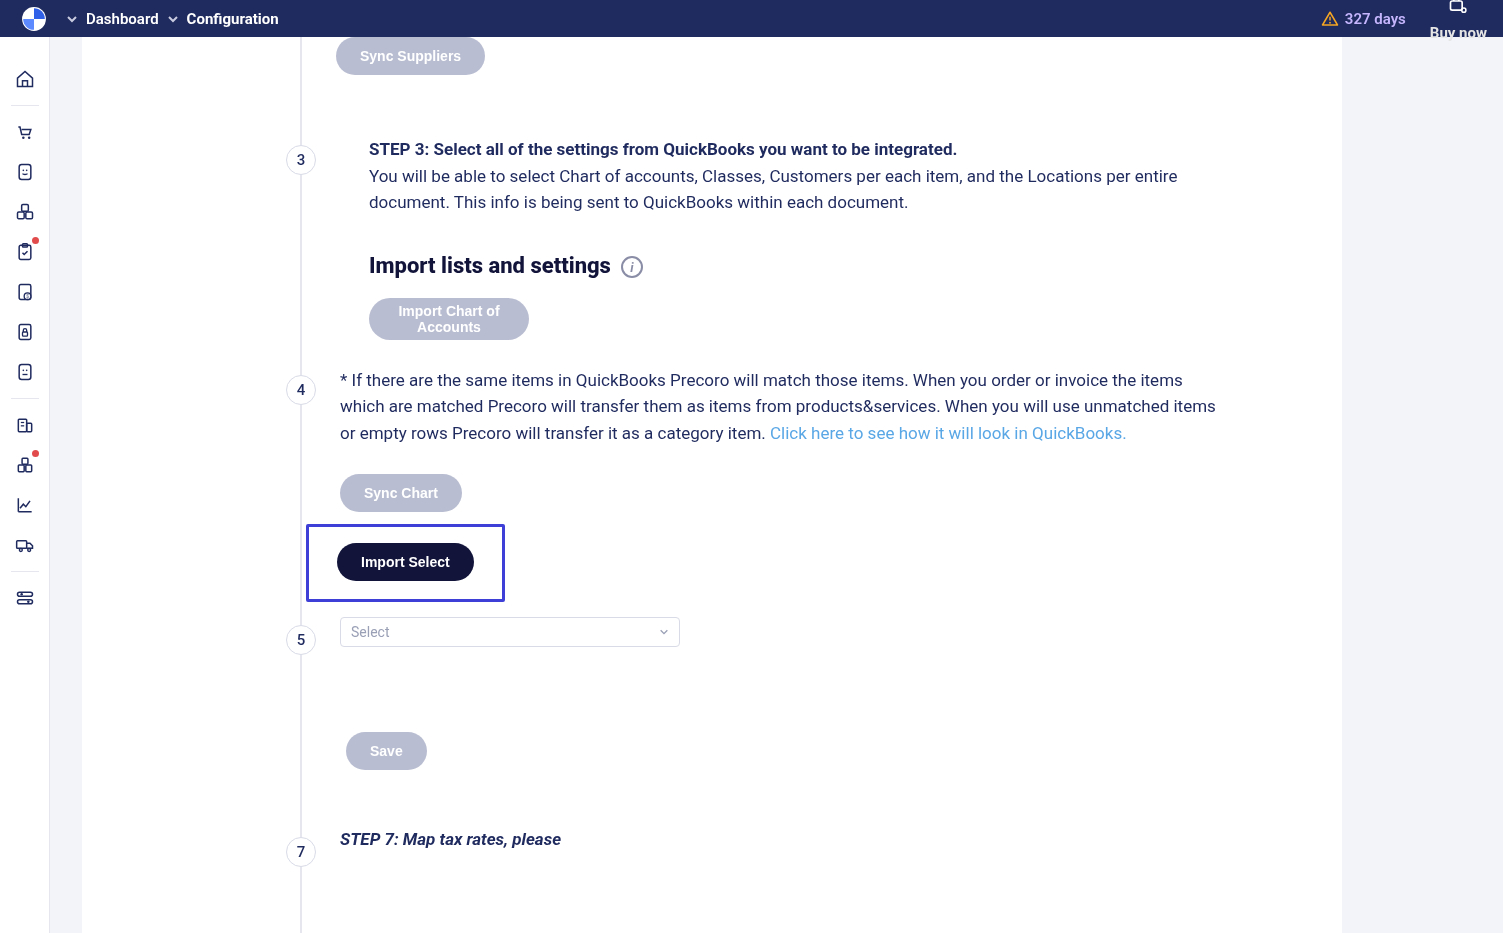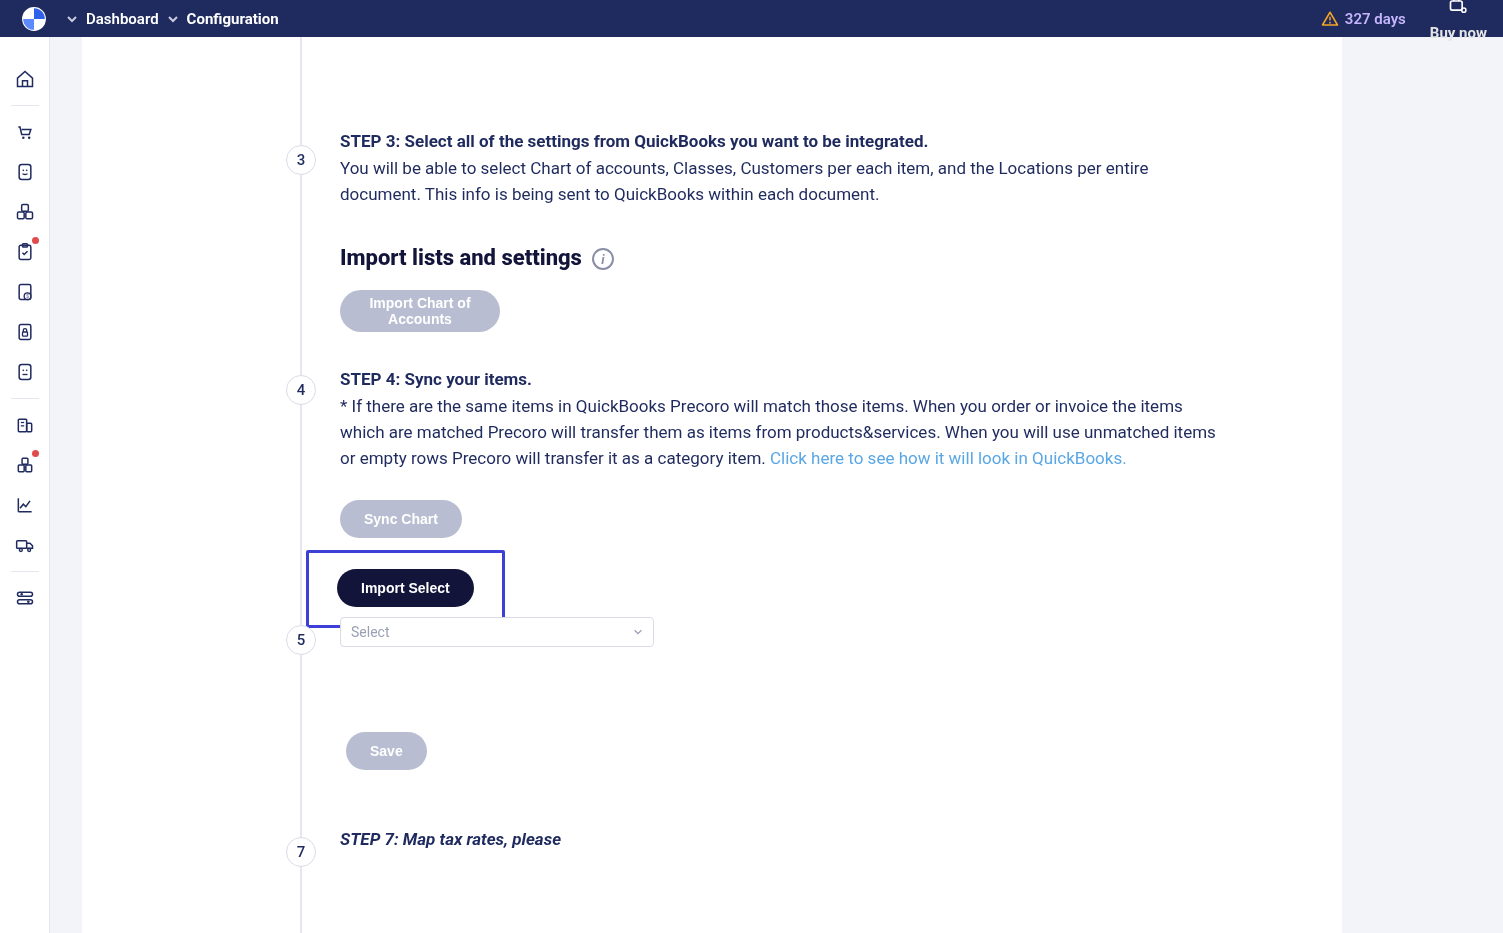--- a/index.html
+++ b/index.html
@@ -174,34 +174,34 @@
   border:3px solid #3d3fd6;
   border-radius:2px;
   padding:16px 28px 18px;
   display:inline-block;
   margin-top:12px;
 }
 .link {
   color:#5aa7e6;cursor:pointer;
 }
 .select-box {
-  width:314px;height:30px;border:1px solid #d9dbe7;border-radius:4px;
+  width:340px;height:30px;border:1px solid #d9dbe7;border-radius:4px;
   background:#fff;display:inline-flex;align-items:center;
   padding:0 10px;color:#9aa0b6;font-size:14px;
   justify-content:space-between;
   margin-top:4px;
 }
 .select-chev {
   color:#9aa0b6;
 }
 
 
 #btn-sync-suppliers-wrap{position:absolute;left:254px;top:40px;}
 #step3-badge{top:148px;}
-#step3-content{top:132px;}
+#step3-content{top:140px;margin-left:29px;}
 #step4-badge{top:378px;}
 #step4-content{top:370px;}
 #step5-badge{top:628px;}
 #step5-content{top:616px;}
 #btn-save-wrap{position:absolute;left:264px;top:735px;}
 #step7-badge{top:840px;}
 #step7-content{top:830px;font-style:italic;}
 </style>
 </head>
 <body>
@@ -344,35 +344,37 @@
         <rect x="3" y="14" width="18" height="5" rx="2.5" fill="none" stroke="currentColor" stroke-width="1.8"></rect>
         <circle cx="16" cy="16.5" r="1.5" fill="currentColor"></circle>
       </svg>
   </div>
 </div>
 
 <div class="page">
   <div class="card">
     <div class="timeline"></div>
 
+    <div id="btn-sync-suppliers-wrap">
+      <button class="btn disabled">Sync Suppliers</button>
+    </div>
 
     <div class="step-badge" id="step3-badge">3</div>
     <div class="step-content" id="step3-content">
       <div class="step-title">STEP 3: Select all of the settings from QuickBooks you want to be integrated.</div>
       <div class="step-sub">You will be able to select Chart of accounts, Classes, Customers per each item, and the Locations per entire document. This info is being sent to QuickBooks within each document.</div>
       <div class="section-heading">
         <span>Import lists and settings</span>
         <span class="info-ic">i</span>
       </div>
       <button class="btn wide-disabled">Import Chart of Accounts</button>
     </div>
 
     <div class="step-badge" id="step4-badge">4</div>
     <div class="step-content" id="step4-content">
-      <div class="step-title">STEP 4: Sync your items.</div>
       <div class="step-sub">
         <span>* If there are the same items in QuickBooks Precoro will match those items. When you order or invoice the items which are matched Precoro will transfer them as items from products&amp;services. When you will use unmatched items or empty rows Precoro will transfer it as a category item. </span><span class="link">Click here to see how it will look in QuickBooks.</span>
       </div>
       <div style="margin-top:28px;">
         <button class="btn disabled">Sync Chart</button>
       </div>
       <div class="highlight-box" style="margin-left:-34px;">
         <button class="btn primary">Import Select</button>
       </div>
     </div>

